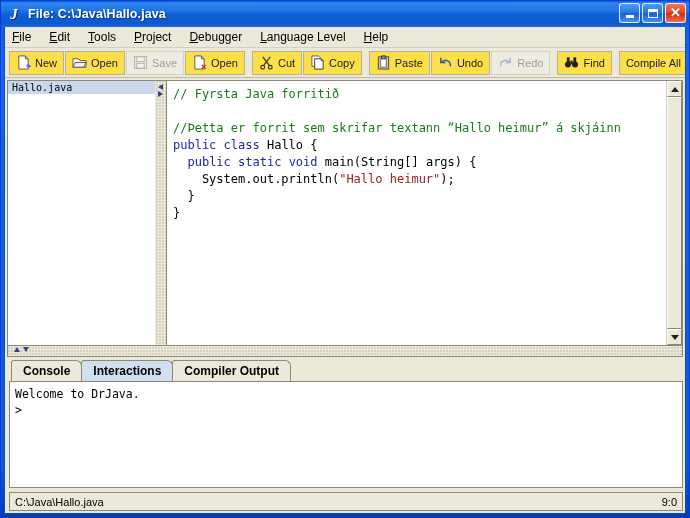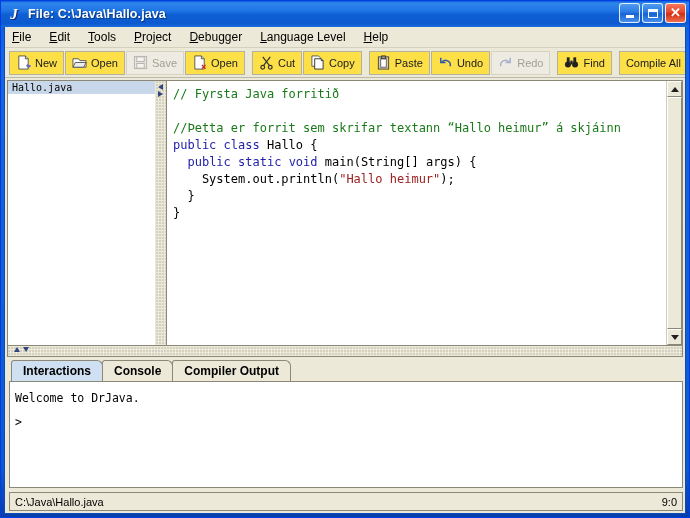--- a/index.html
+++ b/index.html
@@ -303,21 +303,21 @@
     background: #cfe0f2;
     position: relative; z-index: 2;
   }
   .tab-body {
     flex: 1 1 auto;
     background: #ffffff;
     border: 1px solid #8b8878;
     padding: 4px 5px;
     font-family: "DejaVu Sans Mono", monospace;
     font-size: 11.5px;
-    line-height: 24px;
+    line-height: 16px;
     color: #000;
     white-space: pre;
     overflow: hidden;
     cursor: text;
     min-height: 0;
   }
 
   
   .statusbar {
     height: 19px;
@@ -505,22 +505,22 @@
 
       <div class="hsplit">
         <div class="arrows">
           <div class="arr up"></div>
           <div class="arr down"></div>
         </div>
       </div>
 
       <div class="bottom-pane">
         <div class="tabstrip">
+          <div class="tab">Console</div>
           <div class="tab active">Interactions</div>
-          <div class="tab">Console</div>
           <div class="tab">Compiler Output</div>
         </div>
         <div class="tab-body">Welcome to DrJava.
 &gt;</div>
       </div>
 
       <div class="statusbar">
         <span>C:\Java\Hallo.java</span>
         <span>9:0</span>
       </div>

